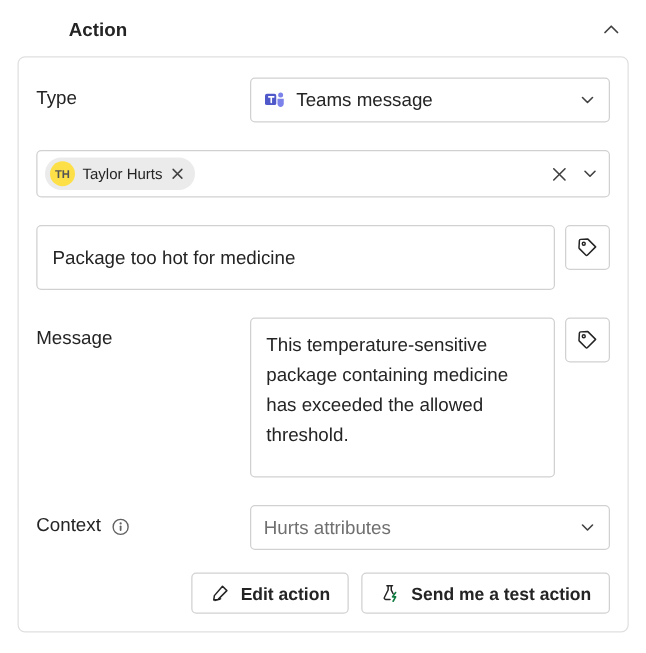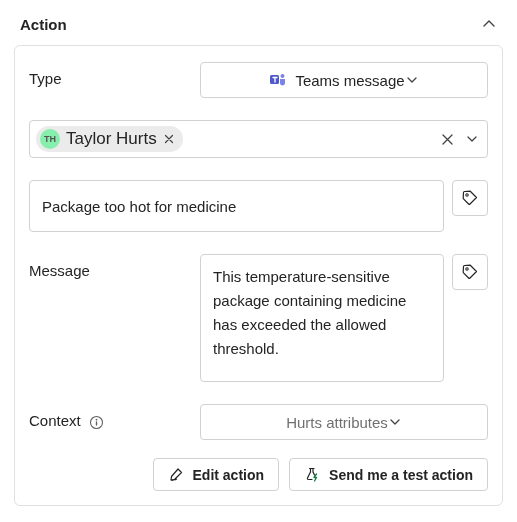--- a/index.html
+++ b/index.html
@@ -13,20 +13,21 @@
       color: #242424;
       background: #fff;
       width: 517px;
       height: 522px;
       padding: 12px 14px;
     }
     .section-header {
       display: flex;
       justify-content: space-between;
       padding: 4px 6px 12px 6px;
+      margin-left: 35px;
     }
     .section-title {
       font-weight: 600;
       font-size: 15px;
     }
     .panel {
       border: 1px solid #e0e0e0;
       border-radius: 6px;
       padding: 16px 14px 14px 14px;
     }
@@ -61,21 +62,21 @@
       border: 1px solid #d1d1d1;
       border-radius: 4px;
       background: #fff;
       font-family: inherit;
       font-size: 15px;
       color: #242424;
     }
     .select {
       display: flex;
       align-items: center;
-      justify-content: center;
+      justify-content: space-between;
       padding: 6px 10px;
       height: 36px;
       cursor: pointer;
     }
     .select .select-left {
       display: flex;
       align-items: center;
       gap: 8px;
     }
     .select .placeholder {
@@ -105,30 +106,30 @@
       align-items: center;
       background: #ebebeb;
       border-radius: 14px;
       padding: 3px 8px 3px 4px;
       gap: 6px;
     }
     .avatar {
       width: 20px;
       height: 20px;
       border-radius: 50%;
-      background: #86efac;
+      background: #fde047;
       display: flex;
       align-items: center;
       justify-content: center;
       font-size: 9px;
       font-weight: 600;
       color: #555;
     }
     .chip-label {
-      font-size: 17px;
+      font-size: 12px;
     }
     .chip-x {
       cursor: pointer;
       display: flex;
       align-items: center;
     }
     .multiselect .spacer {
       flex: 1;
     }
     .multiselect .right-icons {

